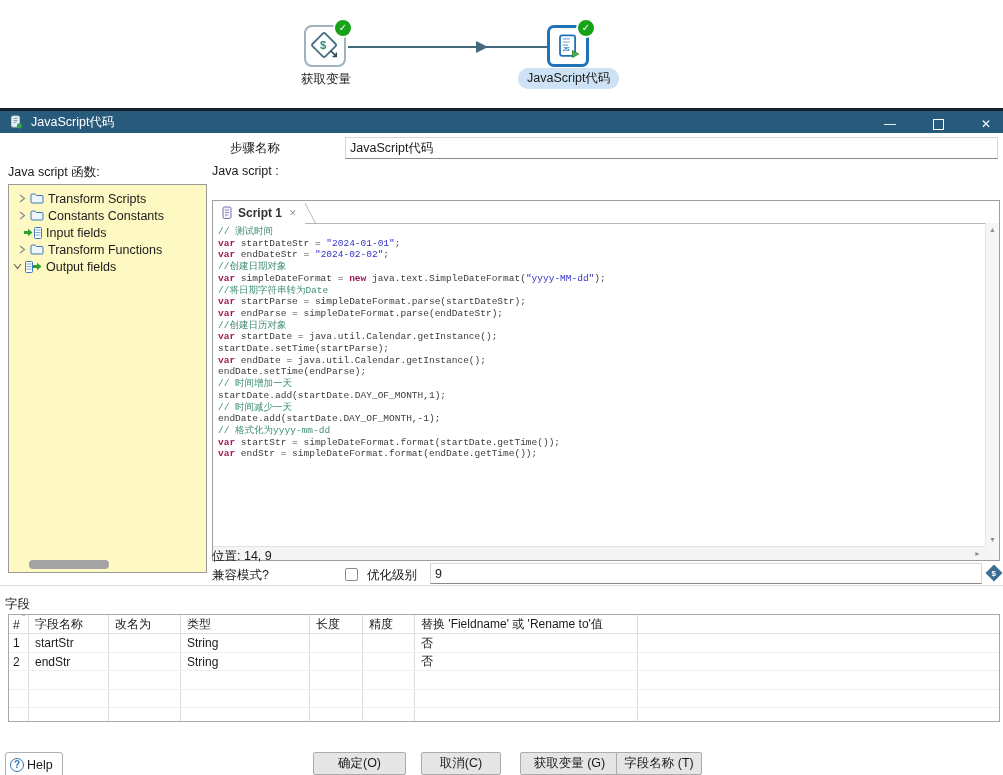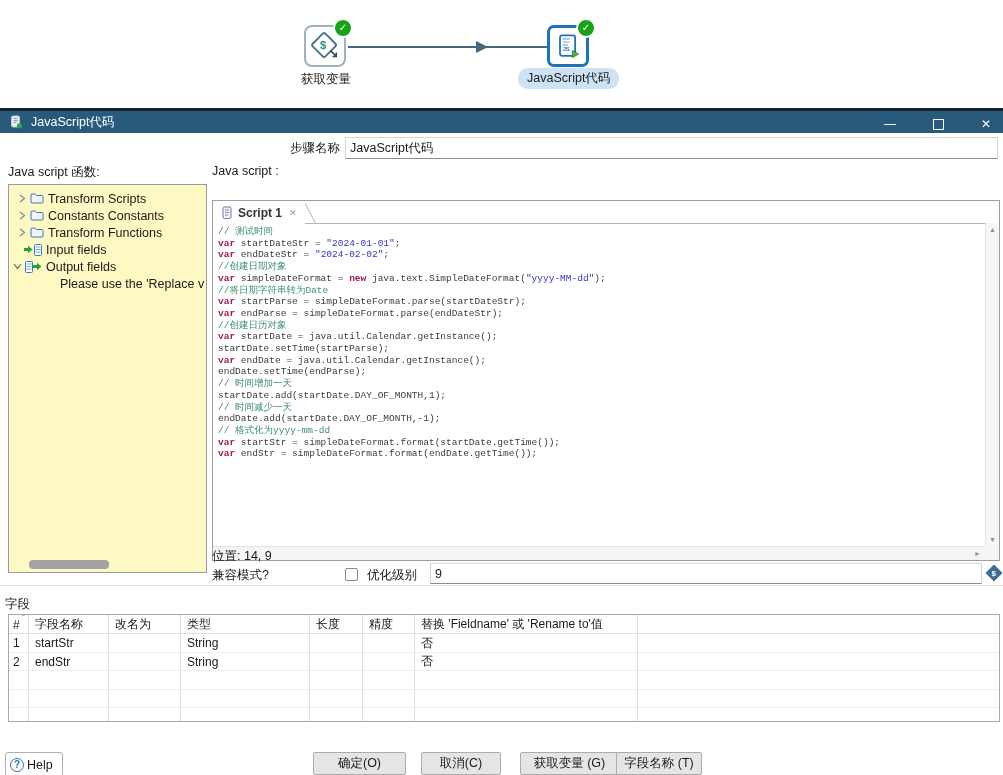--- a/index.html
+++ b/index.html
@@ -120,21 +120,21 @@
       <rect x="2.5" y="1" width="8" height="11" rx="1.5" fill="#e8eef2" stroke="#b9cad4"></rect>
       <path d="M4.5 3.5 h4 M4.5 5.5 h4 M4.5 7.5 h3" stroke="#5f88a0" stroke-width=".8"></path>
       <circle cx="10.5" cy="10.8" r="2.6" fill="#2ea44f"></circle>
     </svg>
     <span class="ttl">JavaScript代码</span>
     <span class="win-btn" style="left:873px;">—</span>
     <span class="win-btn" style="left:921px;"><span class="win-max-glyph"></span></span>
     <span class="win-btn" style="left:969px;">✕</span>
   </div>
 
-  <span class="abs lbl" style="left:230px;top:32px;width:110px;text-align:right;">步骤名称</span>
+  <span class="abs lbl" style="left:230px;top:32px;width:110px;">步骤名称</span>
   <input class="abs flat" style="left: 345px; top: 29px; width: 653px; height: 22px;" value="JavaScript代码">
 
   <span class="abs lbl" style="left:8px;top:56px;">Java script 函数:</span>
   <div id="tree-box" class="abs">
     <div id="tree" style="padding-top:5px;">
         <div class="tree-row">
           <span class="tree-gap" style="width:10px"></span>
           <svg width="7" height="9" viewBox="0 0 7 9">
             <polyline points="1,1 5.5,4.5 1,8" stroke="#8a8a8a" stroke-width="1.2" fill="none"></polyline>
           </svg>
@@ -147,62 +147,58 @@
         <div class="tree-row">
           <span class="tree-gap" style="width:10px"></span>
           <svg width="7" height="9" viewBox="0 0 7 9">
             <polyline points="1,1 5.5,4.5 1,8" stroke="#8a8a8a" stroke-width="1.2" fill="none"></polyline>
           </svg>
           <span class="tree-gap" style="width:4px"></span>
           <svg width="14" height="11" viewBox="0 0 14 11">
             <path d="M1 2 a1 1 0 0 1 1-1 h3 l1.5 1.5 h5.5 a1 1 0 0 1 1 1 v5.5 a1 1 0 0 1 -1 1 h-10 a1 1 0 0 1 -1 -1 z" fill="#eef5fc" stroke="#3c79b8"></path>
           </svg>
           <span style="margin-left:4px">Constants Constants</span>
-        </div>
-        <div class="tree-row">
-          <span class="tree-gap" style="width:10px"></span>
-          <svg width="7" height="9" viewBox="0 0 7 9">
-            <polyline points="1,1 5.5,4.5 1,8" stroke="#8a8a8a" stroke-width="1.2" fill="none"></polyline>
-          </svg>
-          <span class="tree-gap" style="width:4px"></span>
-          <svg width="14" height="11" viewBox="0 0 14 11">
-            <path d="M1 2 a1 1 0 0 1 1-1 h3 l1.5 1.5 h5.5 a1 1 0 0 1 1 1 v5.5 a1 1 0 0 1 -1 1 h-10 a1 1 0 0 1 -1 -1 z" fill="#eef5fc" stroke="#3c79b8"></path>
-          </svg>
-          <span style="margin-left:4px">Transform Functions</span>
         </div>
         <div class="tree-row">
           <span class="tree-gap" style="width:15px"></span>
           <svg width="9" height="9" viewBox="0 0 9 9">
             <polygon points="0,3 4,3 4,0.8 8.5,4.5 4,8.2 4,6 0,6" fill="#2ca02c"></polygon>
           </svg>
           <span class="tree-gap" style="width:1px"></span>
           <svg width="8" height="12" viewBox="0 0 8 12">
             <rect x="0.5" y="0.5" width="7" height="11" rx="1" fill="#fff" stroke="#3c79b8"></rect>
             <path d="M1.5 3 h5 M1.5 5.5 h5 M1.5 8 h5" stroke="#7aa8d8" stroke-width="1.1"></path>
           </svg>
           <span style="margin-left:4px">Input fields</span>
         </div>
         <div class="tree-row">
+          <span class="tree-gap" style="width:10px"></span>
+          <svg width="7" height="9" viewBox="0 0 7 9">
+            <polyline points="1,1 5.5,4.5 1,8" stroke="#8a8a8a" stroke-width="1.2" fill="none"></polyline>
+          </svg>
+          <span class="tree-gap" style="width:4px"></span>
+          <svg width="14" height="11" viewBox="0 0 14 11">
+            <path d="M1 2 a1 1 0 0 1 1-1 h3 l1.5 1.5 h5.5 a1 1 0 0 1 1 1 v5.5 a1 1 0 0 1 -1 1 h-10 a1 1 0 0 1 -1 -1 z" fill="#eef5fc" stroke="#3c79b8"></path>
+          </svg>
+          <span style="margin-left:4px">Transform Functions</span>
+        </div>
+        <div class="tree-row">
           <span class="tree-gap" style="width:4px"></span>
           <svg width="9" height="7" viewBox="0 0 9 7">
             <polyline points="1,1 4.5,5.5 8,1" stroke="#6a6a6a" stroke-width="1.2" fill="none"></polyline>
           </svg>
           <span class="tree-gap" style="width:3px"></span>
           <svg width="8" height="12" viewBox="0 0 8 12">
             <rect x="0.5" y="0.5" width="7" height="11" rx="1" fill="#fff" stroke="#3c79b8"></rect>
             <path d="M1.5 3 h5 M1.5 5.5 h5 M1.5 8 h5" stroke="#7aa8d8" stroke-width="1.1"></path>
           </svg>
           <svg width="9" height="9" viewBox="0 0 9 9">
             <polygon points="0,3 4,3 4,0.8 8.5,4.5 4,8.2 4,6 0,6" fill="#2ca02c"></polygon>
           </svg>
           <span style="margin-left:4px">Output fields</span>
-        </div>
-        <div class="tree-row">
-          <span class="tree-gap" style="width:47px"></span>
-          <span style="margin-left:4px">Please use the 'Replace v</span>
         </div>
       </div>
     <div id="tree-hscroll" class="abs"></div>
   </div>
 
   <span class="abs lbl" style="left:212px;top:56px;">Java script :</span>
   <div id="editor-box" class="abs">
     <div id="tabstrip">
       <div id="tab-slant"></div>
       <div id="tab">

